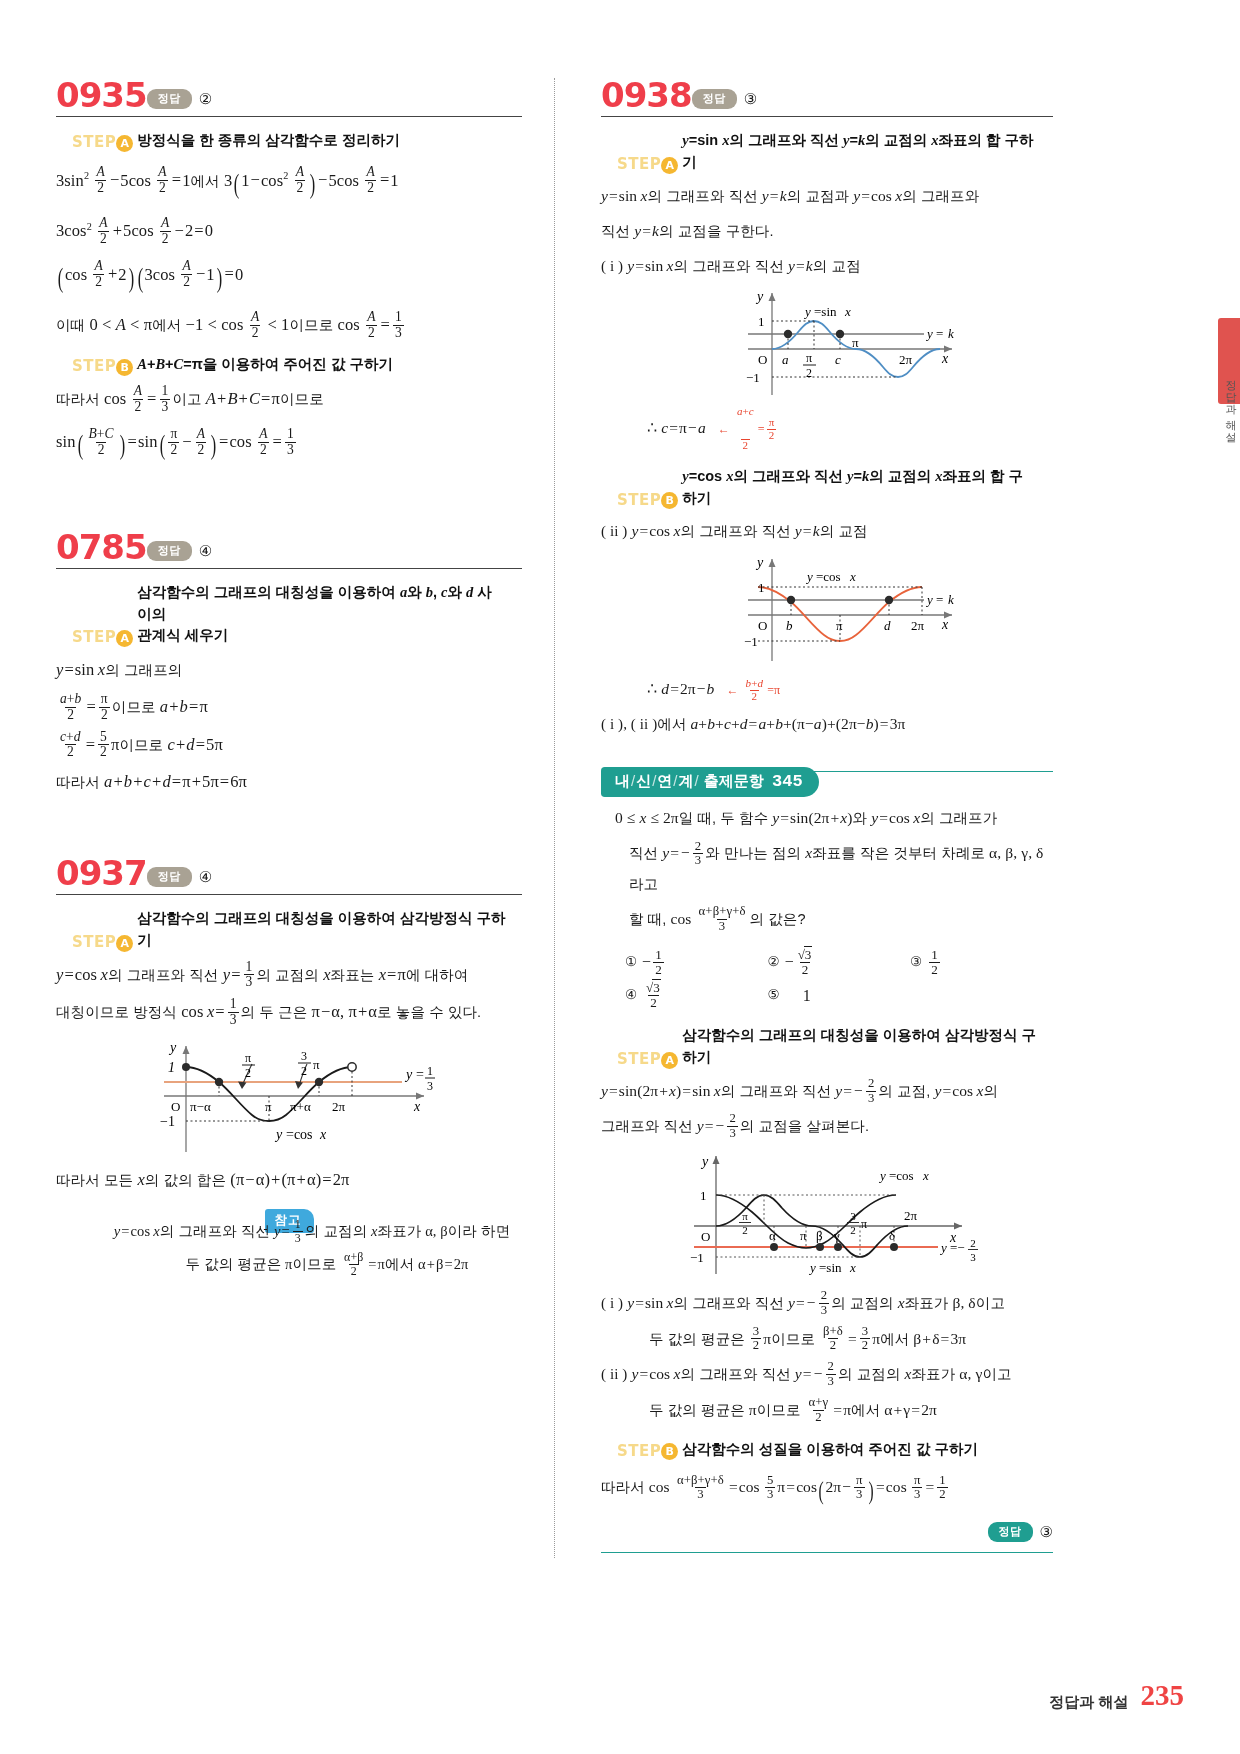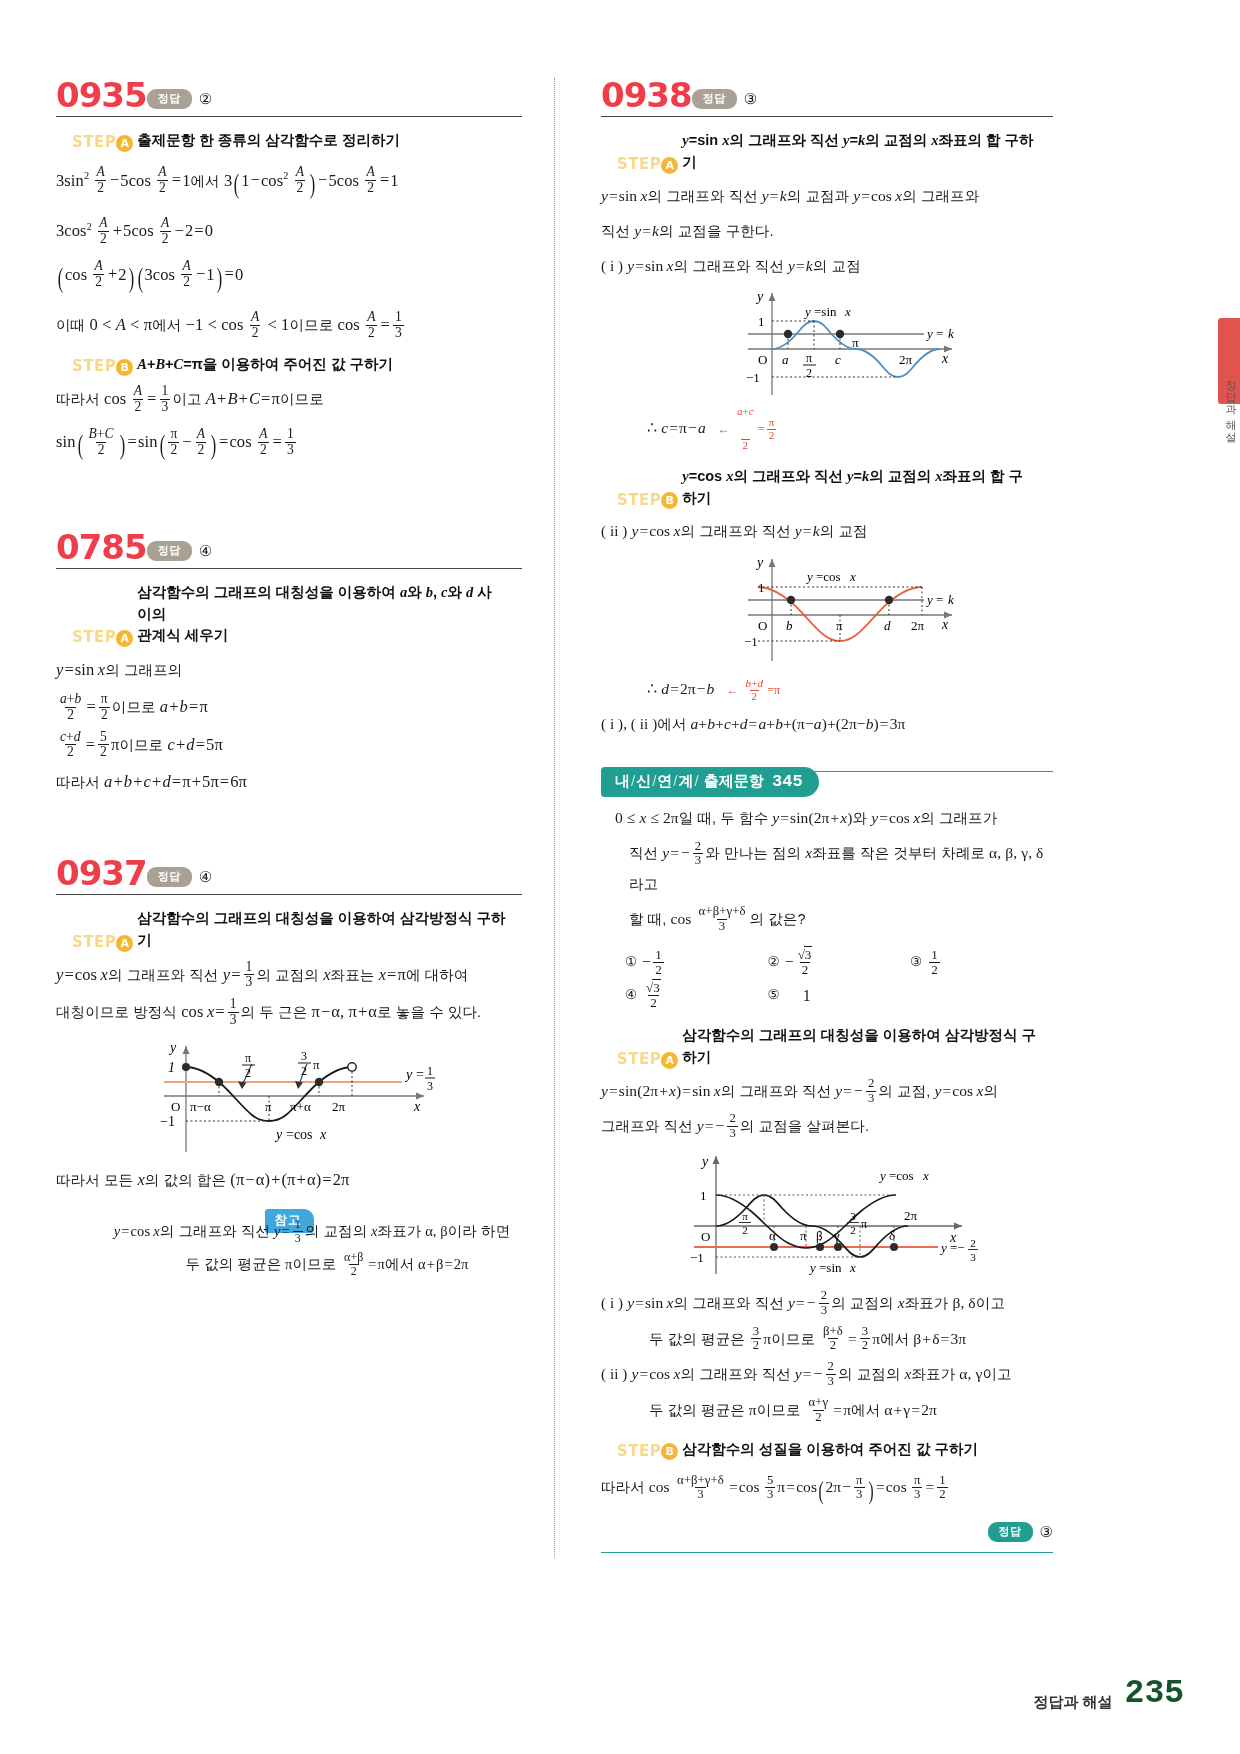--- a/index.html
+++ b/index.html
@@ -119,21 +119,21 @@
   
   .final-ans { display:flex; justify-content:flex-end; align-items:center; gap:7px; margin-top:6px;}
   .final-ans .ans-pill { background:#1f9e91; }
 
   
   .footer {
     position:absolute; right:56px; bottom:42px;
     display:flex; align-items:flex-end; gap:12px;
   }
   .footer .ftxt { font-family:"Liberation Sans", sans-serif; font-weight:bold; font-size:15px; color:#333;}
-  .footer .fnum { font-family:Liberation Mono, monospace; font-weight:bold; font-size:33px; color:#14532d;}
+  .footer .fnum { font-family:Liberation Serif, serif; font-weight:bold; font-size:29px; color:#ef4444;}
 
   
   .side-tab {
     position:absolute; right:0; top:318px; width:22px; height:86px;
     background:#e0534f; border-radius:3px 0 0 3px;
   }
   .side-tab-label {
     position:absolute; right:2px; top:372px;
     font-family:"Liberation Sans", sans-serif; font-size:11px; color:#555;
     writing-mode:vertical-rl; letter-spacing:1px;
@@ -164,21 +164,21 @@
           <div class="ans-wrap">
             <span class="ans-pill">정답</span>
             <span class="ans-val">②</span>
           </div>
         </div>
         <div class="rule"></div>
 
         <div class="step">
           <span class="step-word">STEP</span>
           <span class="step-badge">A</span>
-          <span class="step-txt">출제문항 한 종류의 삼각함수로 정리하기</span>
+          <span class="step-txt">방정식을 한 종류의 삼각함수로 정리하기</span>
         </div>
 
         <div class="ml">
           3sin<span class="sup">2</span> <span class="fr">
               <span class="n"><i class="v">A</i></span>
               <span class="d">2</span>
             </span><span class="op">−</span>5cos <span class="fr">
               <span class="n"><i class="v">A</i></span>
               <span class="d">2</span>
             </span><span class="op">=</span>1<span class="kr">에서</span>&nbsp;3<span class="paren-big">(</span>1<span class="op">−</span>cos<span class="sup">2</span> <span class="fr">

